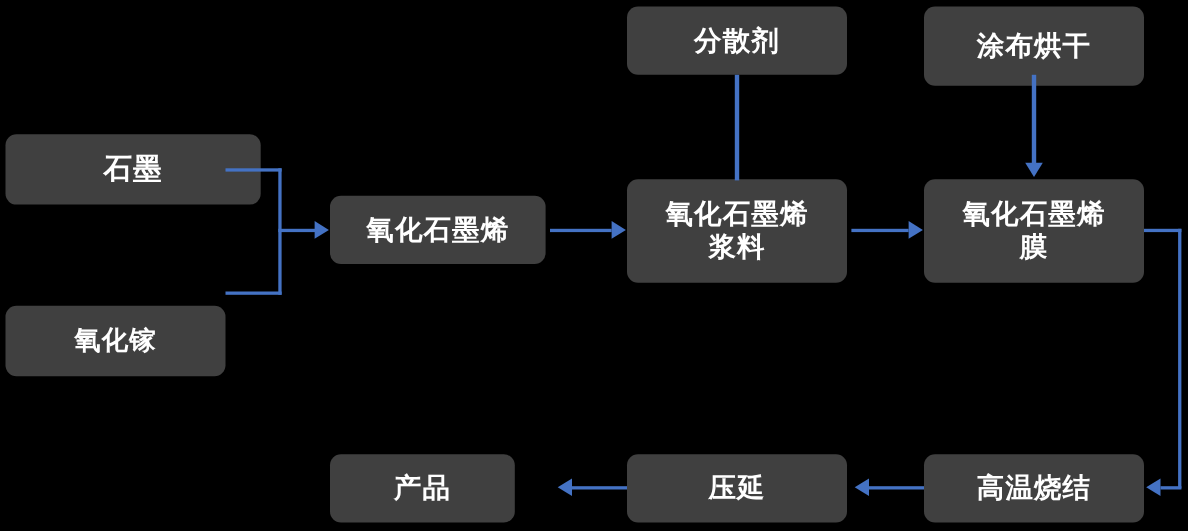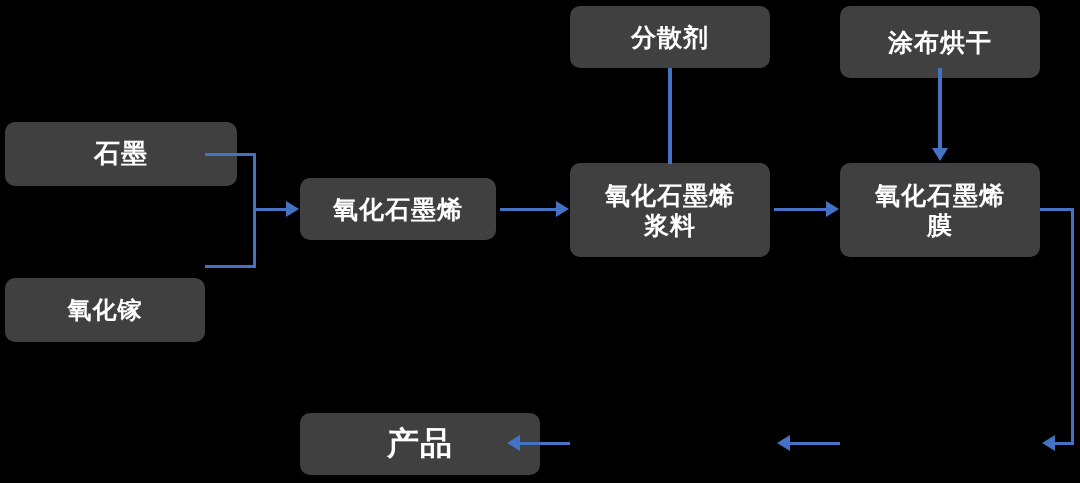--- a/index.html
+++ b/index.html
@@ -88,23 +88,29 @@
   <div class="node" style="left:570px; top:163px; width:200px; height:94px; font-size:25px;">
     <span>氧化石墨烯
 浆料</span>
   </div>
 
   <div class="node" style="left:840px; top:163px; width:200px; height:94px; font-size:25px;">
     <span>氧化石墨烯
 膜</span>
   </div>
 
+  <div class="node" style="left:840px; top:413px; width:200px; height:62px; font-size:25px;">
+    <span>高温烧结</span>
+  </div>
 
+  <div class="node" style="left:570px; top:413px; width:200px; height:62px; font-size:25px;">
+    <span>压延</span>
+  </div>
 
-  <div class="node" style="left:300px; top:413px; width:240px; height:62px; font-size:32px;">
+  <div class="node" style="left:300px; top:413px; width:168px; height:62px; font-size:25px;">
     <span>产品</span>
   </div>
 
   <div class="edge h" style="left:205px; top:153px; width:51px;"></div>
   <div class="edge h" style="left:205px; top:265px; width:51px;"></div>
   <div class="edge v" style="left:253px; top:153px; height:115px;"></div>
   <div class="edge h" style="left:253px; top:208px; width:34px;"></div>
   <div class="arrow right" style="left:286px; top:201px;"></div>
 
   <div class="edge h" style="left:500px; top:208px; width:56px;"></div>

